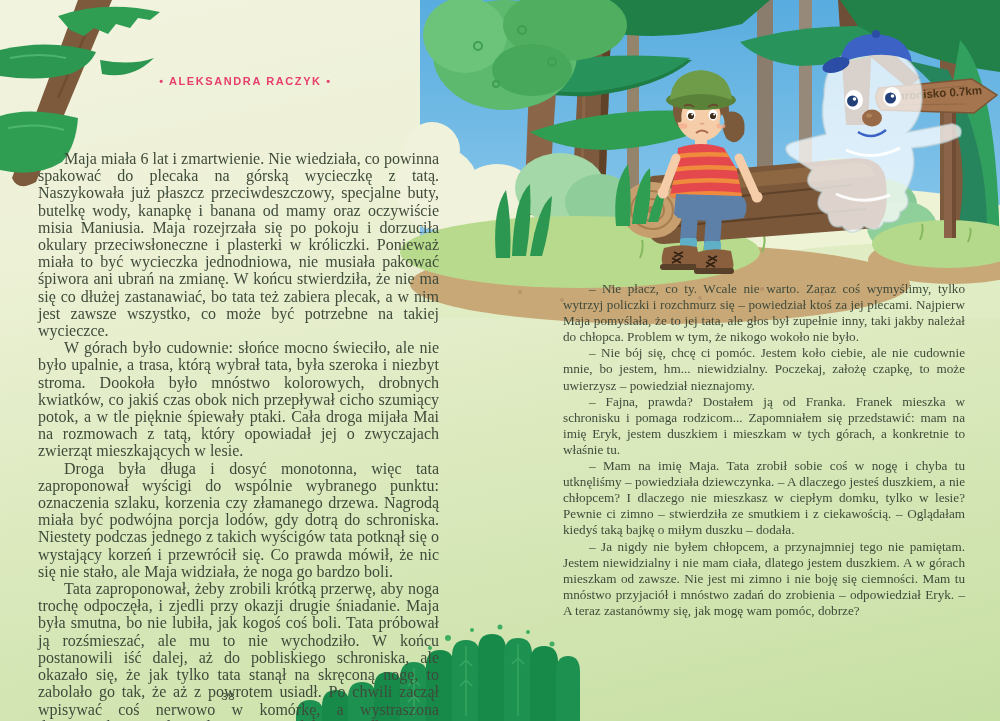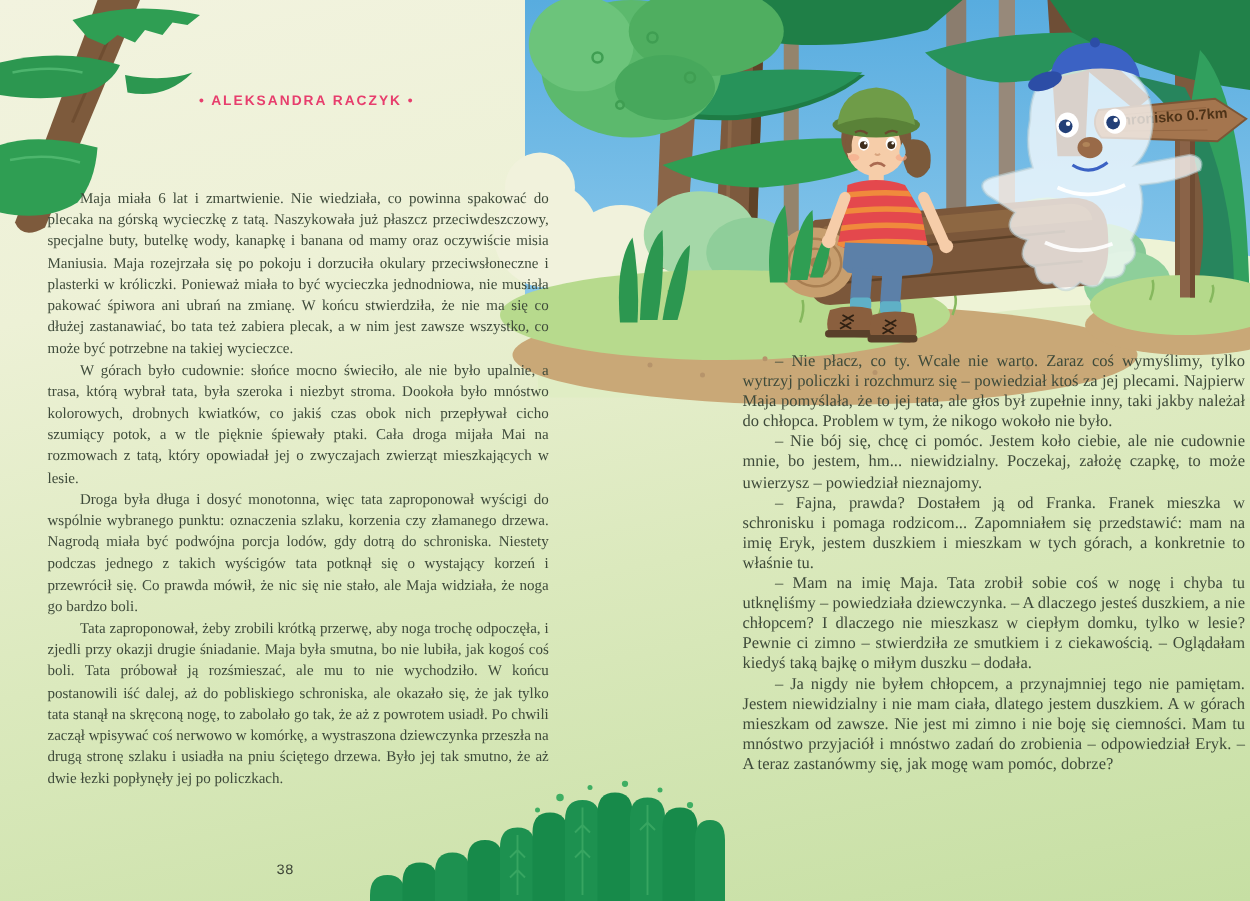--- a/index.html
+++ b/index.html
@@ -13,25 +13,25 @@
   .titleblock { position:absolute; left:48px; top:44px; width:395px; text-align:center; z-index:2; }
   .title {
     font-family:"Liberation Sans", sans-serif; font-weight:bold;
     font-size:31px; line-height:1.1; color:#2c322d; letter-spacing:.2px;
   }
   .author {
     margin-top:31px; font-family:"Liberation Sans", sans-serif; font-weight:bold;
     font-size:11px; letter-spacing:1.6px; color:#e73e6d;
   }
   .body-left  { position:absolute; left:38px;  top:150px; width:401px; z-index:2; }
-  .body-right { position:absolute; left:594px; top:281px; width:402px; z-index:2; }
+  .body-right { position:absolute; left:563px; top:281px; width:402px; z-index:2; }
   .body-left p, .body-right p {
     text-align:justify; text-indent:26px; color:#3e4a3a;
   }
-  .body-left p  { font-size:12px; line-height:17.2px; }
+  .body-left p  { font-size:16px; line-height:17.2px; }
   .body-right p { font-size:13.2px; line-height:16.1px; }
   .pagenum {
     position:absolute; width:120px; text-align:center; z-index:2;
     font-family:Liberation Mono, monospace; font-size:11.5px; color:#3f4738;
   }
   .pagenum.pn-left  { left:168px; top:690px; }
   .pagenum.pn-right { left:706px; top:720px; }
 </style>
 </head>
 <body>

